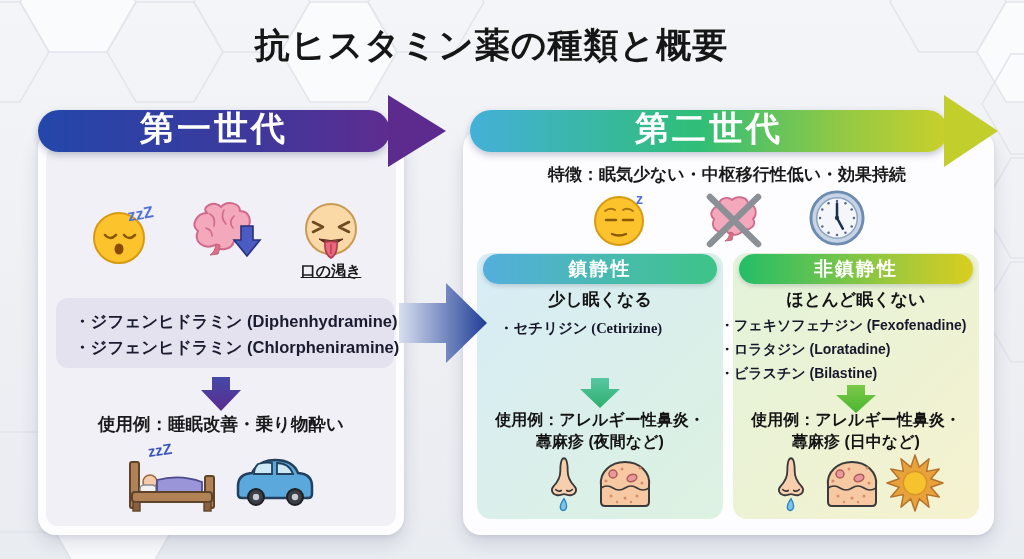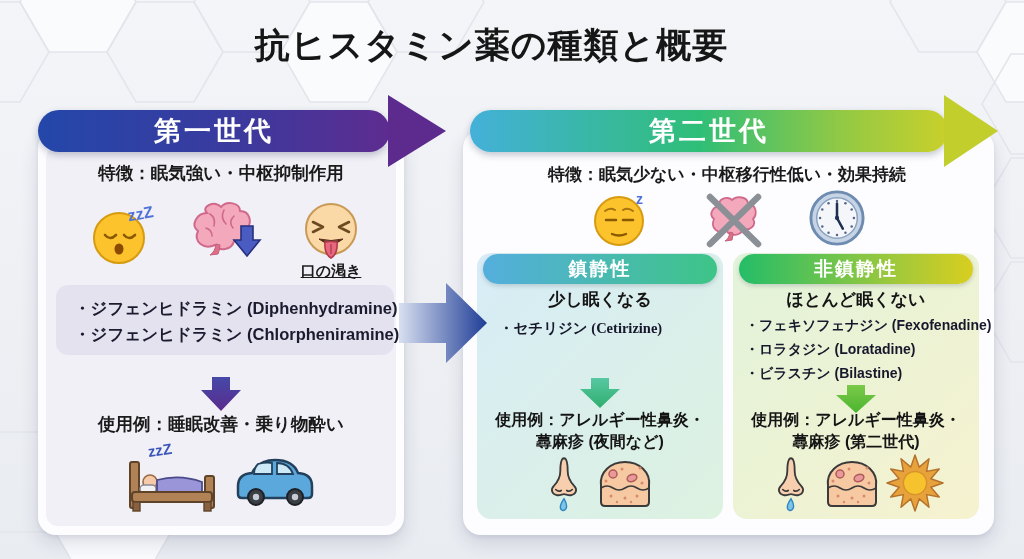--- a/index.html
+++ b/index.html
@@ -12,36 +12,36 @@
          font-size:35px;font-weight:900;color:#161616;letter-spacing:1px;}
   
   .card{position:absolute;background:#fdfdff;border-radius:18px;z-index:1;
         box-shadow:0 8px 18px rgba(40,50,90,.14),0 2px 4px rgba(40,50,90,.08);}
   .card1{left:38px;top:130px;width:366px;height:405px;}
   .card2{left:463px;top:130px;width:531px;height:405px;}
   .inner1{position:absolute;left:46px;top:146px;width:350px;height:380px;
           background:#f1f0f7;border-radius:12px;z-index:1;}
   
   .banner{position:absolute;height:42px;border-radius:21px;z-index:3;display:flex;
-          align-items:center;justify-content:center;color:#fff;font-size:27px;font-weight:800;
+          align-items:flex-end;justify-content:center;color:#fff;font-size:34px;font-weight:800;
           letter-spacing:3px;box-shadow:0 3px 7px rgba(20,30,70,.25);}
   .banner1{left:38px;top:110px;width:352px;
            background:linear-gradient(90deg,#2447aa 0%,#3a3a9e 55%,#5e2c90 100%);}
   .banner2{left:470px;top:110px;width:478px;
            background:linear-gradient(90deg,#44b0d9 0%,#2fbe77 48%,#93c944 78%,#c9d02b 100%);}
   .bannerhead{position:absolute;width:0;height:0;z-index:3;
               border-top:36px solid transparent;border-bottom:36px solid transparent;}
   .head1{left:388px;top:95px;border-left:58px solid #5c2b8d;}
   .head2{left:944px;top:95px;border-left:54px solid #c2ce2b;}
   
   .features{position:absolute;z-index:2;text-align:center;font-weight:800;color:#1a1a1a;}
   .features1{left:48px;top:161px;width:346px;font-size:17.5px;}
   .features2{left:468px;top:163px;width:518px;font-size:17px;}
   .caption{position:absolute;z-index:2;text-align:center;font-weight:800;color:#1a1a1a;font-size:15px;text-decoration:underline;}
-  .drugbox1{position:absolute;left:56px;top:285px;width:338px;height:70px;z-index:2;
+  .drugbox1{position:absolute;left:56px;top:298px;width:338px;height:70px;z-index:2;
             background:#e4e2ef;border-radius:12px;padding:10px 0 0 18px;}
   .drugline{font-size:16.5px;font-weight:800;color:#1b1b2f;line-height:26px;white-space:nowrap;}
   .usage{position:absolute;z-index:2;text-align:center;font-weight:800;color:#1a1a1a;}
   .usage1{left:46px;top:412px;width:350px;font-size:17.5px;}
   .icon{position:absolute;z-index:2;}
   
   .subpanel{position:absolute;top:253px;width:246px;height:266px;border-radius:14px;z-index:1;}
   .sed{left:477px;background:linear-gradient(135deg,#d7ecf6 0%,#ddf2e0 100%);}
   .nonsed{left:733px;background:linear-gradient(135deg,#e2f3da 0%,#f6f2cf 100%);}
   .pill{position:absolute;top:254px;width:234px;height:30px;border-radius:15px;z-index:2;
@@ -82,21 +82,20 @@
 
   <div class="title">抗ヒスタミン薬の種類と概要</div>
 
   <div class="card card1"></div>
   <div class="inner1"></div>
   <div class="banner banner1">
     <span>第一世代</span>
   </div>
   <div class="bannerhead head1"></div>
 
-  <div class="features features1">特徴：眠気強い・中枢抑制作用</div>
 
   <svg class="icon" style="left:90px;top:202px;" width="68" height="64" viewBox="0 0 68 64">
     <circle cx="29" cy="36" r="25" fill="#fcc32c" stroke="#d79b12" stroke-width="2"></circle>
     <path d="M15,33 q5,6 11,0 M34,33 q5,6 11,0" fill="none" stroke="#8a5a00" stroke-width="2.6" stroke-linecap="round"></path>
     <ellipse cx="29" cy="47" rx="4.5" ry="5.5" fill="#8a4a00"></ellipse>
     <text x="38" y="18" font-size="16" font-weight="bold" fill="#4e72d8" transform="rotate(-10 46 14)">zzZ</text>
   </svg>
 
   <svg class="icon" style="left:186px;top:200px;" width="78" height="62" viewBox="0 0 78 62">
     <path d="M21,13 C14,6 30,0 35,7 C41,0 54,3 54,11 C64,11 67,23 60,29 C65,37 57,44 48,41 C46,50 33,52 29,45 C18,50 7,42 12,31 C4,25 11,13 21,13 Z" fill="#f3a8bb" stroke="#d06a8c" stroke-width="2"></path>
@@ -247,36 +246,36 @@
         <circle cx="20" cy="44" r="1.2"></circle>
         <circle cx="34" cy="44" r="1.2"></circle>
     </g>
   </svg>
 
   <div class="subpanel nonsed"></div>
   <div class="pill pill-nonsed">
     <span>非鎮静性</span>
   </div>
   <div class="subtitle" style="left:733px;">ほとんど眠くない</div>
-  <div class="sub-drugs small" style="left:745px;top:313px;">
+  <div class="sub-drugs small" style="left:720px;top:313px;">
     <div class="drugline">・フェキソフェナジン (Fexofenadine)</div>
     <div class="drugline">・ロラタジン (Loratadine)</div>
     <div class="drugline">・ビラスチン (Bilastine)</div>
   </div>
   <svg class="icon" style="left:834px;top:385px;" width="44" height="28" viewBox="0 0 44 28">
     <defs>
         <linearGradient id="g2b" x1="0" y1="0" x2="0" y2="1">
       <stop offset="0" stop-color="#7cc94a"></stop>
           <stop offset="1" stop-color="#49b52e"></stop>
         </linearGradient>
       </defs>
     <polygon points="13,0 31,0 31,10 42,10 22,28 2,10 13,10" fill="url(#g2b)"></polygon>
   </svg>
   <div class="usage2line" style="left:733px;top:410px;">使用例：アレルギー性鼻炎・</div>
-  <div class="usage2line" style="left:733px;top:432px;">蕁麻疹 (第二世代)</div>
+  <div class="usage2line" style="left:733px;top:432px;">蕁麻疹 (日中など)</div>
 
   <svg class="icon" style="left:768px;top:454px;" width="46" height="60" viewBox="0 0 50 64">
     <path d="M25,4 C22,4 21,10 21,18 C21,26 18,30 14,34 C10,38 12,43 17,44 C20,45 23,43 25,43 C27,43 30,45 33,44 C38,43 40,38 36,34 C32,30 29,26 29,18 C29,10 28,4 25,4 Z" fill="#f7cfae" stroke="#3a3a3a" stroke-width="2" stroke-linejoin="round"></path>
     <path d="M16,38 q3,3 6,1 M34,38 q-3,3 -6,1" fill="none" stroke="#3a3a3a" stroke-width="1.8" stroke-linecap="round"></path>
     <path d="M25,48 C28,53 29,56 27,59 C25,62 21,61 21,57 C21,54 23,51 25,48 Z" fill="#7cc4e8" stroke="#2e86c0" stroke-width="1.5"></path>
   </svg>
   <svg class="icon" style="left:824px;top:458px;" width="56" height="52" viewBox="0 0 56 52">
     <path d="M4,28 C2,14 14,4 28,4 C42,4 54,14 52,28 L52,44 Q52,48 48,48 L8,48 Q4,48 4,44 Z" fill="#f6c9a2" stroke="#3a3a3a" stroke-width="2"></path>
     <path d="M4,30 q6,-4 12,0 q6,4 12,0 q6,-4 12,0 q6,4 12,0" fill="none" stroke="#3a3a3a" stroke-width="1.7"></path>
     <circle cx="16" cy="16" r="4" fill="#e89a9a" stroke="#b05a5a" stroke-width="1.5"></circle>

